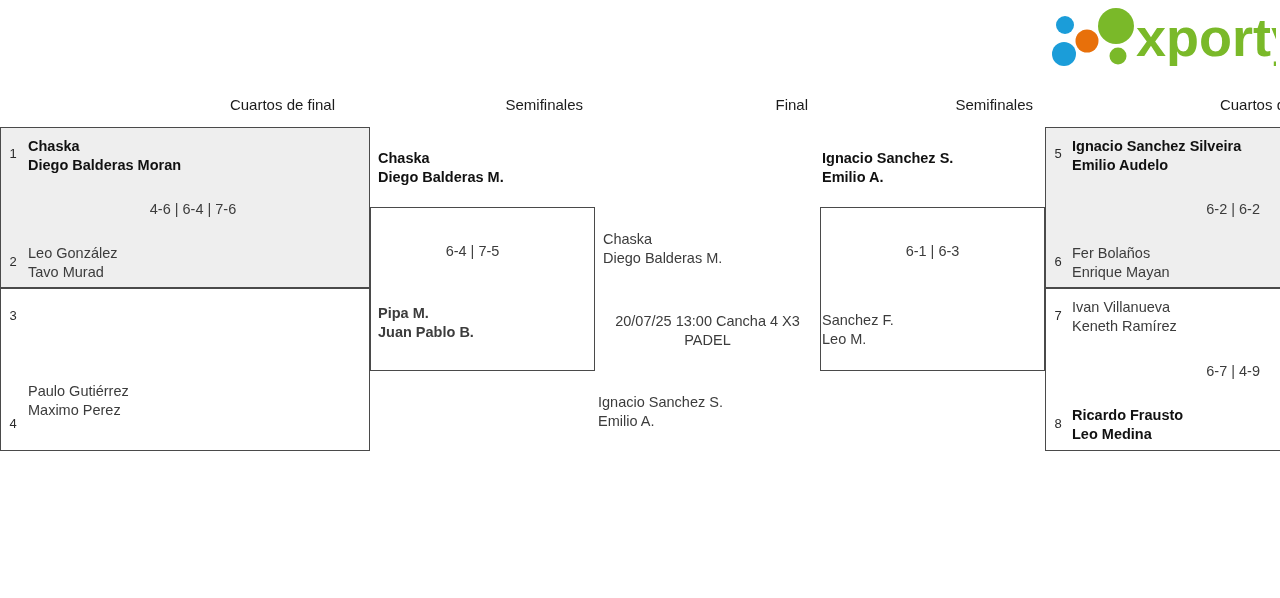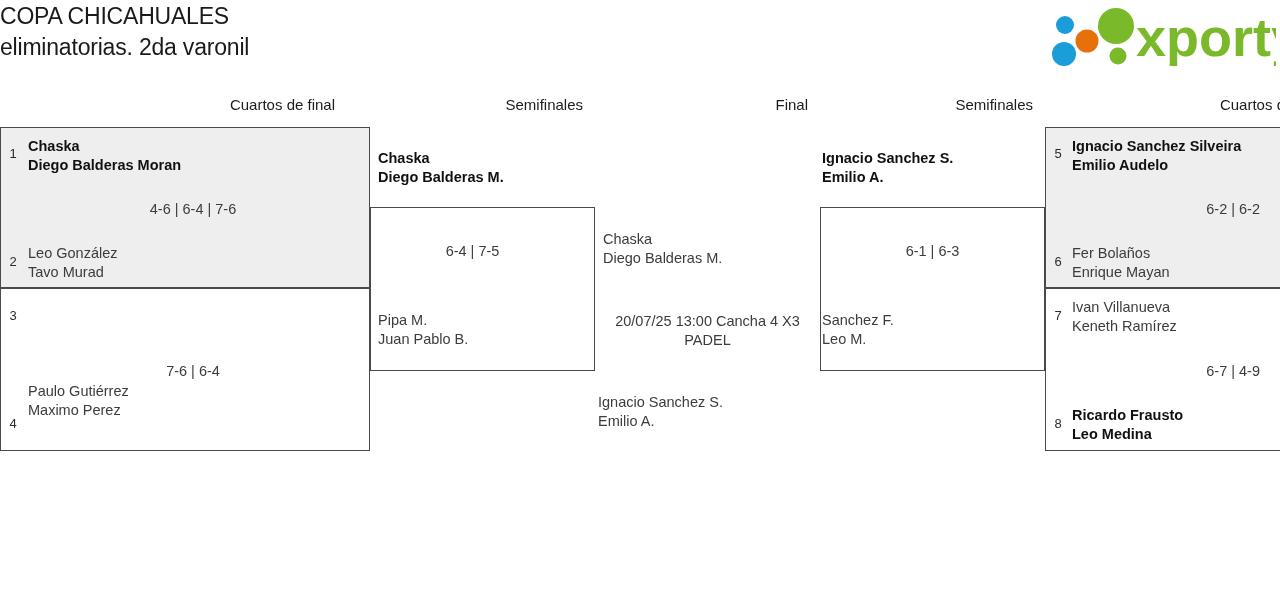--- a/index.html
+++ b/index.html
@@ -71,22 +71,20 @@
   .conn {
     position: absolute;
     background: #4a4a4a;
   }
 </style>
 </head>
 <body>
 
 <div id="root">
 
-  <div class="page-title">COPA CHICAHUALES
-eliminatorias. 2da varonil</div>
 
   <div class="logo">
     <svg width="232" height="62" viewBox="0 0 232 62" xmlns="http://www.w3.org/2000/svg">
 
       <circle cx="21" cy="21" r="9" fill="#1b9dd9"></circle>
       <circle cx="43" cy="37" r="11.5" fill="#e8700a"></circle>
       <circle cx="72" cy="22" r="18" fill="#7ab929"></circle>
       <circle cx="74" cy="52" r="8.5" fill="#7ab929"></circle>
       <circle cx="20" cy="50" r="12" fill="#1b9dd9"></circle>
 
@@ -106,33 +104,32 @@
   <div class="seed" style="left:2px; top:146px;">1</div>
   <div class="team win" style="left:28px; top:137px; width:320px;">Chaska
 Diego Balderas Moran</div>
   <div class="score" style="left:28px; top:200px; width:330px;">4-6 | 6-4 | 7-6</div>
   <div class="seed" style="left:2px; top:254px;">2</div>
   <div class="team" style="left:28px; top:244px; width:320px;">Leo González
 Tavo Murad</div>
 
   <div class="match-box" style="left:0px; top:288px; width:370px; height:163px;"></div>
   <div class="seed" style="left:2px; top:308px;">3</div>
-  <div class="score" style="left:28px; top:362px; width:330px;">7-6 | 6-4</div>
   <div class="seed" style="left:2px; top:416px;">4</div>
   <div class="team" style="left:28px; top:382px; width:320px;">Paulo Gutiérrez
 Maximo Perez</div>
 
   <div class="conn" style="left:370px; top:207px; width:26px; height:1px;"></div>
   <div class="conn" style="left:370px; top:370px; width:26px; height:1px;"></div>
 
   <div class="match-box" style="left:370px; top:207px; width:225px; height:164px;"></div>
   <div class="team win" style="left:378px; top:149px; width:215px;">Chaska
 Diego Balderas M.</div>
   <div class="score" style="left:368px; top:242px; width:209px;">6-4 | 7-5</div>
-  <div class="team" style="left:378px; top:311px; width:215px;">Pipa M.
+  <div class="team" style="left:378px; top:304px; width:215px;font-weight:bold;">Pipa M.
 Juan Pablo B.</div>
 
   <div class="team" style="left:603px; top:230px; width:215px;">Chaska
 Diego Balderas M.</div>
   <div class="score" style="left:600px; top:312px; width:215px;">20/07/25 13:00 Cancha 4 X3
 PADEL</div>
   <div class="team align-right" style="left:598px; top:393px; width:215px;">Ignacio Sanchez S.
 Emilio A.</div>
 
   <div class="match-box" style="left:820px; top:207px; width:225px; height:164px;"></div>

